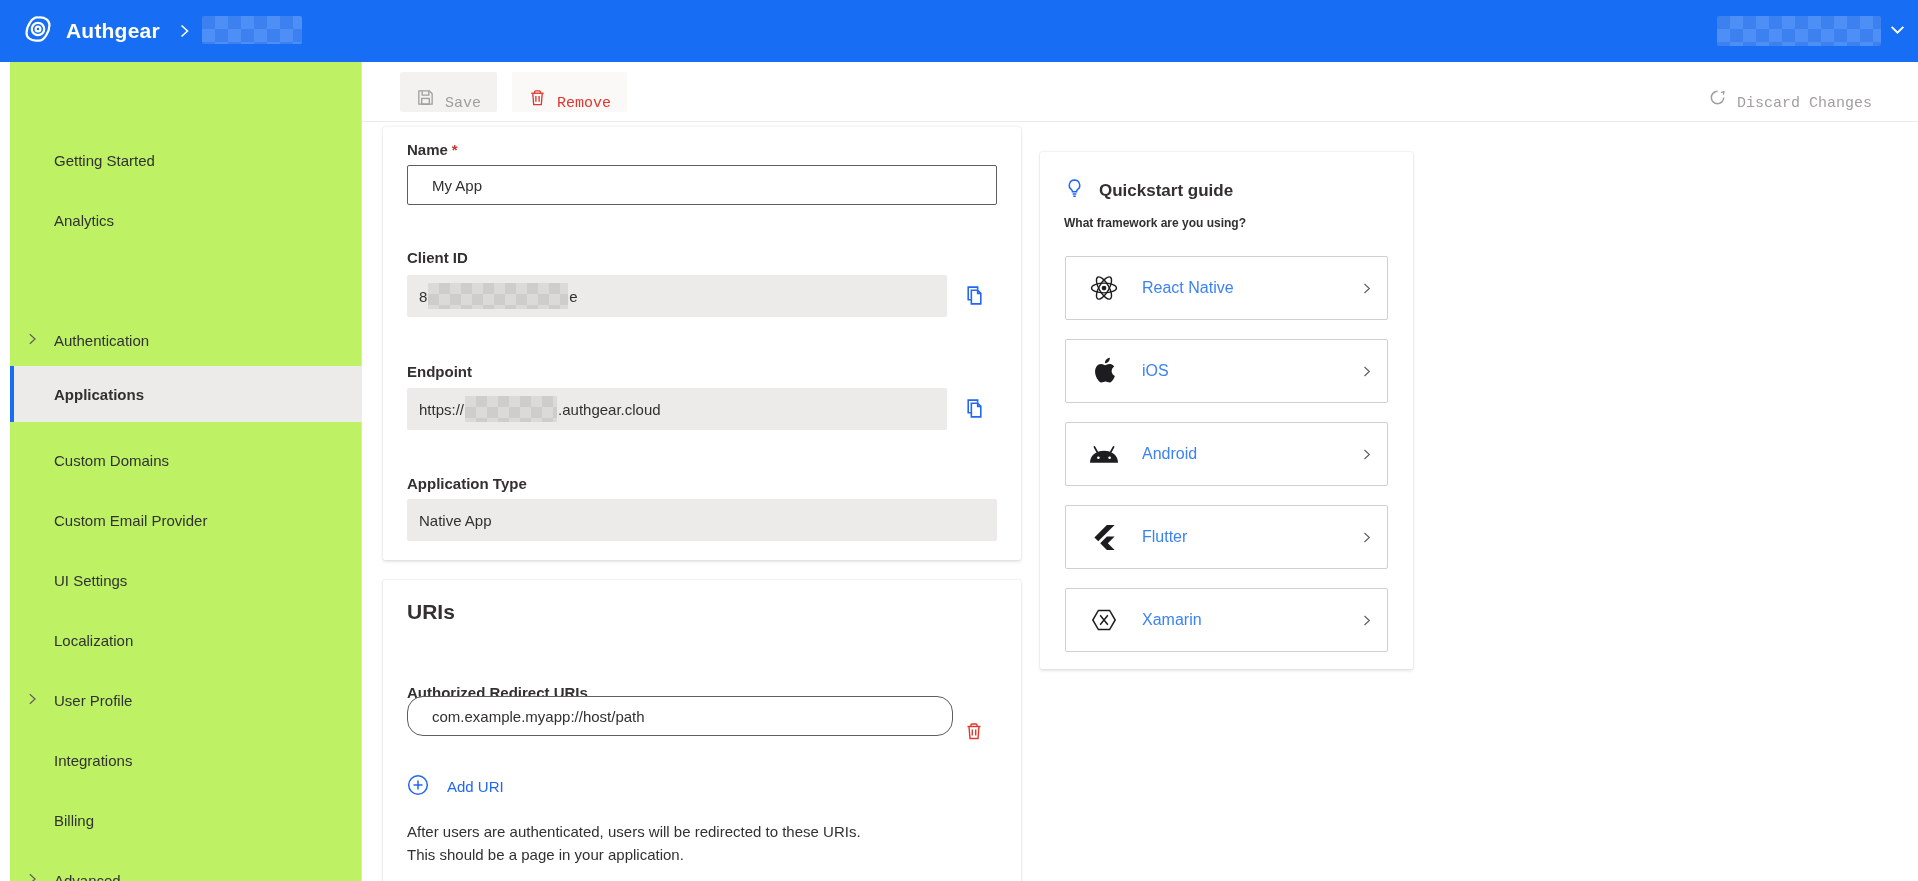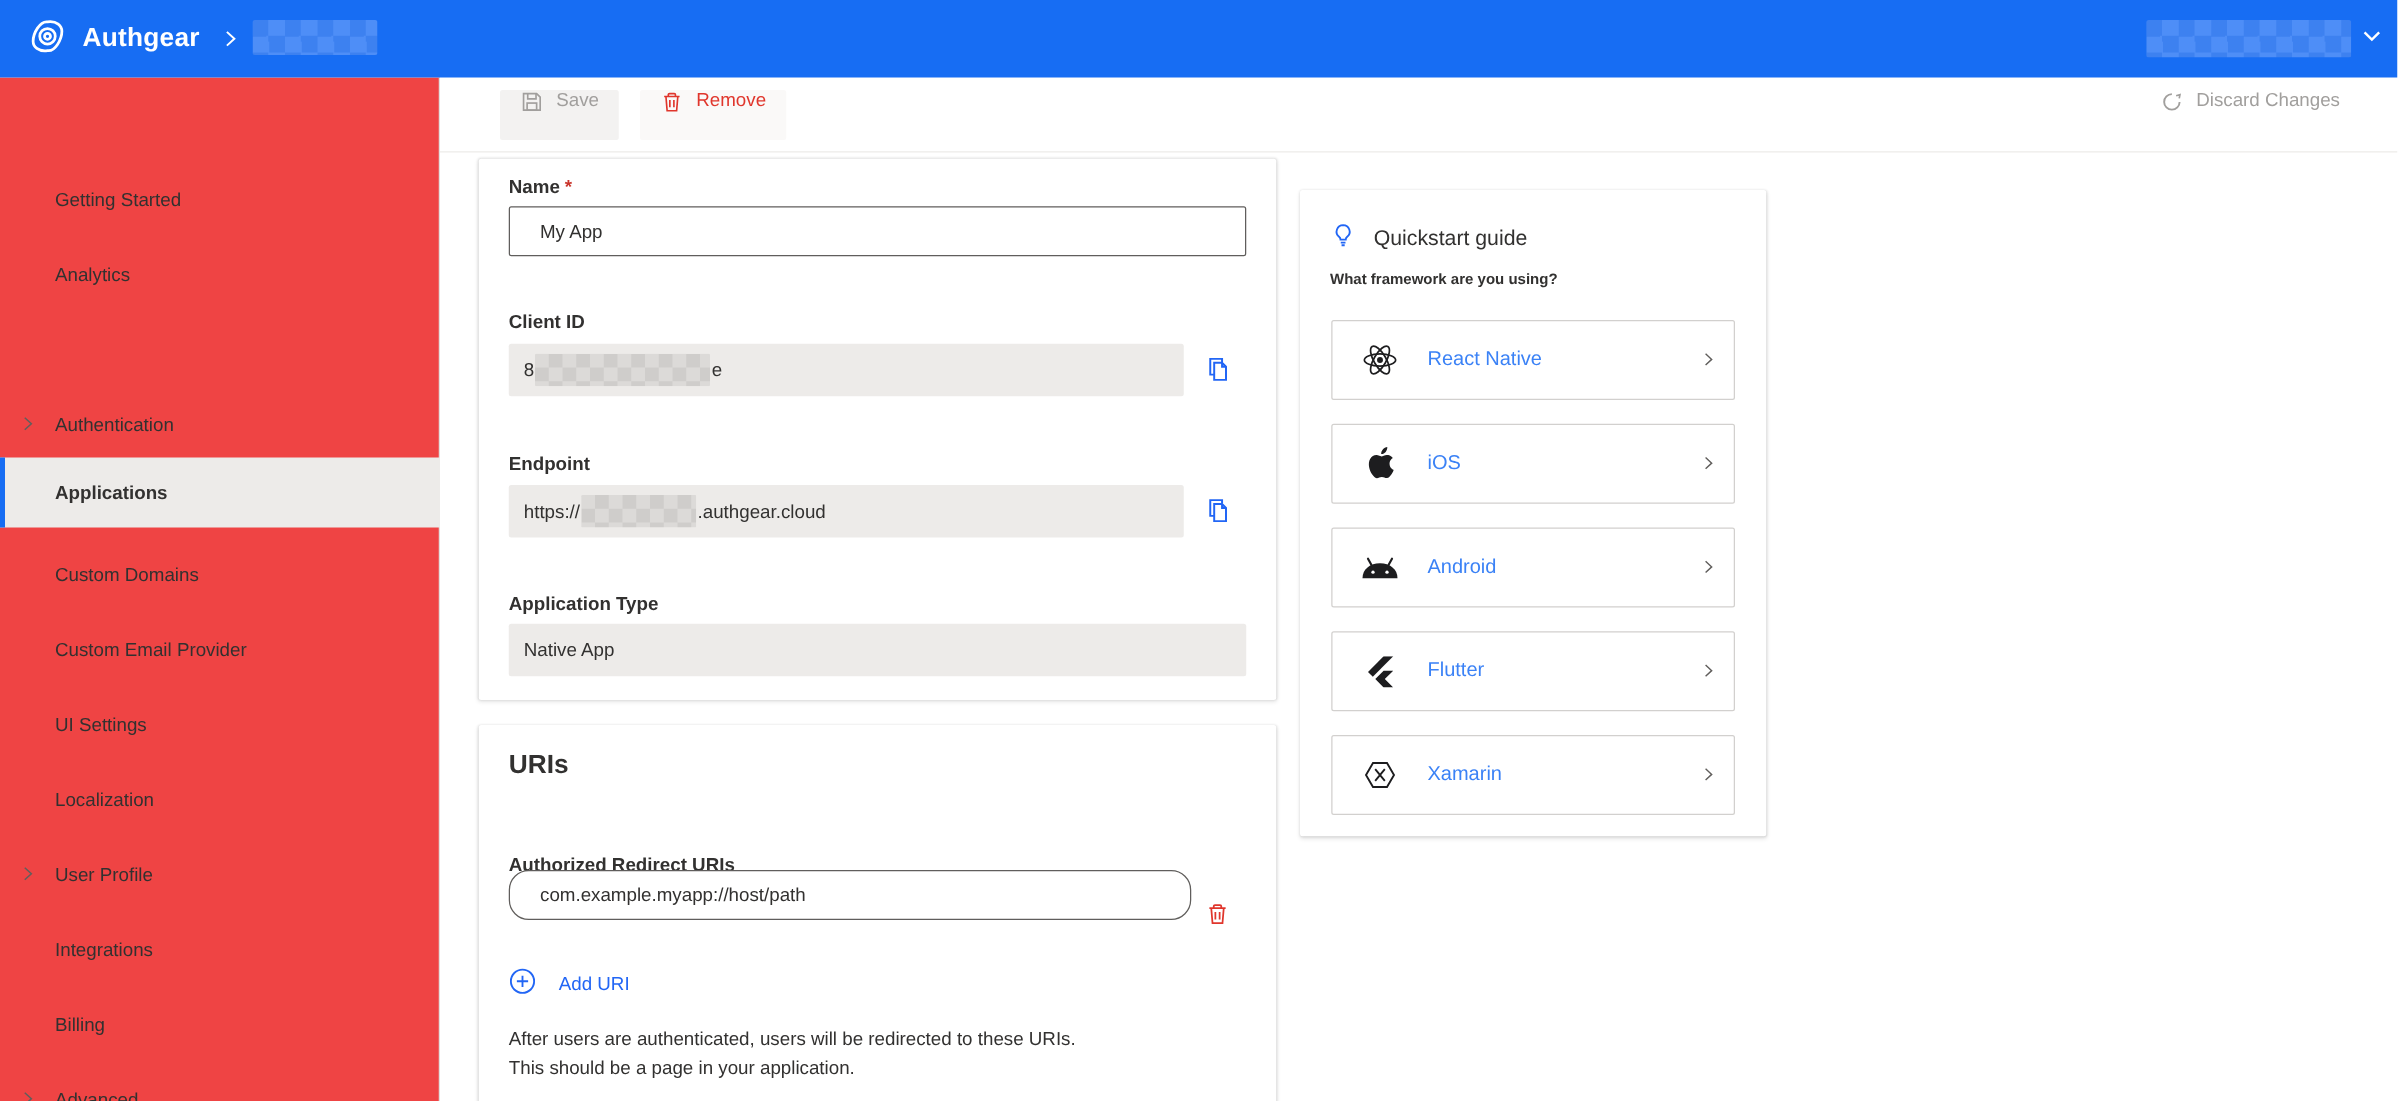--- a/index.html
+++ b/index.html
@@ -11,30 +11,30 @@
   .header { position:absolute; left:0; top:0; width:1918px; height:62px; background:#176df3; z-index:10; }
   .logo-group { position:absolute; left:22px; top:0; height:62px; display:flex; align-items:center; gap:12px; cursor:pointer; }
   .app-name { color:#fff; font-size:21px; font-weight:700; letter-spacing:.2px; }
   .crumb-chevron { position:absolute; left:176px; top:23px; }
   .redact-blue { background:repeating-conic-gradient(#4e8ef7 0% 25%, #3d81f0 0% 50%) 0 0 / 26px 26px; border-radius:2px; }
   .proj-redact { position:absolute; left:202px; top:16px; width:100px; height:28px; }
   .account { position:absolute; right:12px; top:0; height:62px; display:flex; align-items:center; gap:8px; cursor:pointer; }
   .acct-redact { width:164px; height:30px; }
 
   
-  .sidebar { position:absolute; left:0; top:62px; width:352px; height:819px; background:#ef4444; border-right:1px solid #e1dfdd; z-index:5; }
+  .sidebar { position:absolute; left:10px; top:62px; width:352px; height:819px; background:#bef264; border-right:1px solid #e1dfdd; z-index:5; }
   .nav-item { position:absolute; left:0; width:352px; height:44px; display:flex; align-items:center; cursor:pointer; font-size:15px; color:#323130; }
   .nav-item .lbl { margin-left:44px; }
   .nav-item .exp { position:absolute; left:15px; top:14px; }
   .nav-item.active { height:56px; background:#edebe9; font-weight:700; }
   .nav-item.active::before { content:""; position:absolute; left:0; top:0; width:4px; height:100%; background:#176df3; }
 
   
   .toolbar { position:absolute; left:352px; top:62px; width:1566px; height:60px; background:#fff; border-bottom:1px solid #edebe9; z-index:4; }
-  .tb-btn { position:absolute; top:10px; height:40px; display:flex; align-items:flex-start; gap:10px; padding:0 16px; font-size:15px; border-radius:2px; cursor:pointer; }
+  .tb-btn { position:absolute; top:10px; height:40px; display:flex; align-items:flex-end; gap:10px; padding:0 16px; font-size:15px; border-radius:2px; cursor:pointer;font-family:Liberation Mono, monospace; }
   .btn-save { left:48px; background:#f3f2f1; color:#a19f9d; cursor:default; }
   .btn-remove { left:160px; background:#faf9f8; color:#e0362c; }
   .btn-discard { right:30px; color:#a19f9d; cursor:default; }
 
   
   .card { position:absolute; background:#fff; border-radius:2px;
     box-shadow:0 0 2px rgba(0,0,0,.12), 0 1.6px 3.6px rgba(0,0,0,.10); }
   .card-basic { left:383px; top:127px; width:638px; height:433px; }
   .card-uris  { left:383px; top:580px; width:638px; height:340px; }
   .card-quick { left:1040px; top:152px; width:373px; height:517px; }
@@ -47,21 +47,21 @@
     padding:0 12px; font-size:15px; color:#323130; }
   .redact-gray { display:inline-block; background:repeating-conic-gradient(#cfcdcb 0% 25%, #dcdad8 0% 50%) 0 0 / 22px 22px; border-radius:1px; vertical-align:middle; }
   .icon-btn { position:absolute; width:28px; height:28px; display:flex; align-items:center; justify-content:center; cursor:pointer; border-radius:2px; }
 
   .uris-heading { position:absolute; left:24px; top:20px; font-size:21px; font-weight:700; color:#323130; }
   .add-uri { position:absolute; left:24px; top:194px; display:flex; align-items:center; gap:18px; color:#2266f5; font-size:15px; cursor:pointer; }
   .help { position:absolute; left:24px; top:240px; font-size:15px; color:#323130; line-height:23px; }
 
   
   .qs-head { position:absolute; left:24px; top:26px; display:flex; align-items:center; gap:14px; }
-  .qs-title { font-size:17px; font-weight:400; color:#323130; }
+  .qs-title { font-size:17px; font-weight:700; color:#323130; }
   .qs-sub { position:absolute; left:24px; top:64px; font-size:12px; color:#323130;font-weight:bold; }
   .fw-btn { position:absolute; left:25px; width:323px; height:64px; border:1px solid #d2d0ce; border-radius:2px; background:#fff;
     display:flex; align-items:center; cursor:pointer; }
   .fw-icon { width:44px; margin-left:16px; display:flex; justify-content:center; }
   .fw-lbl { margin-left:16px; font-size:16px; color:#3b82f6; }
   .fw-chev { position:absolute; right:14px; top:24px; }
 </style>
 </head>
 <body>
 

